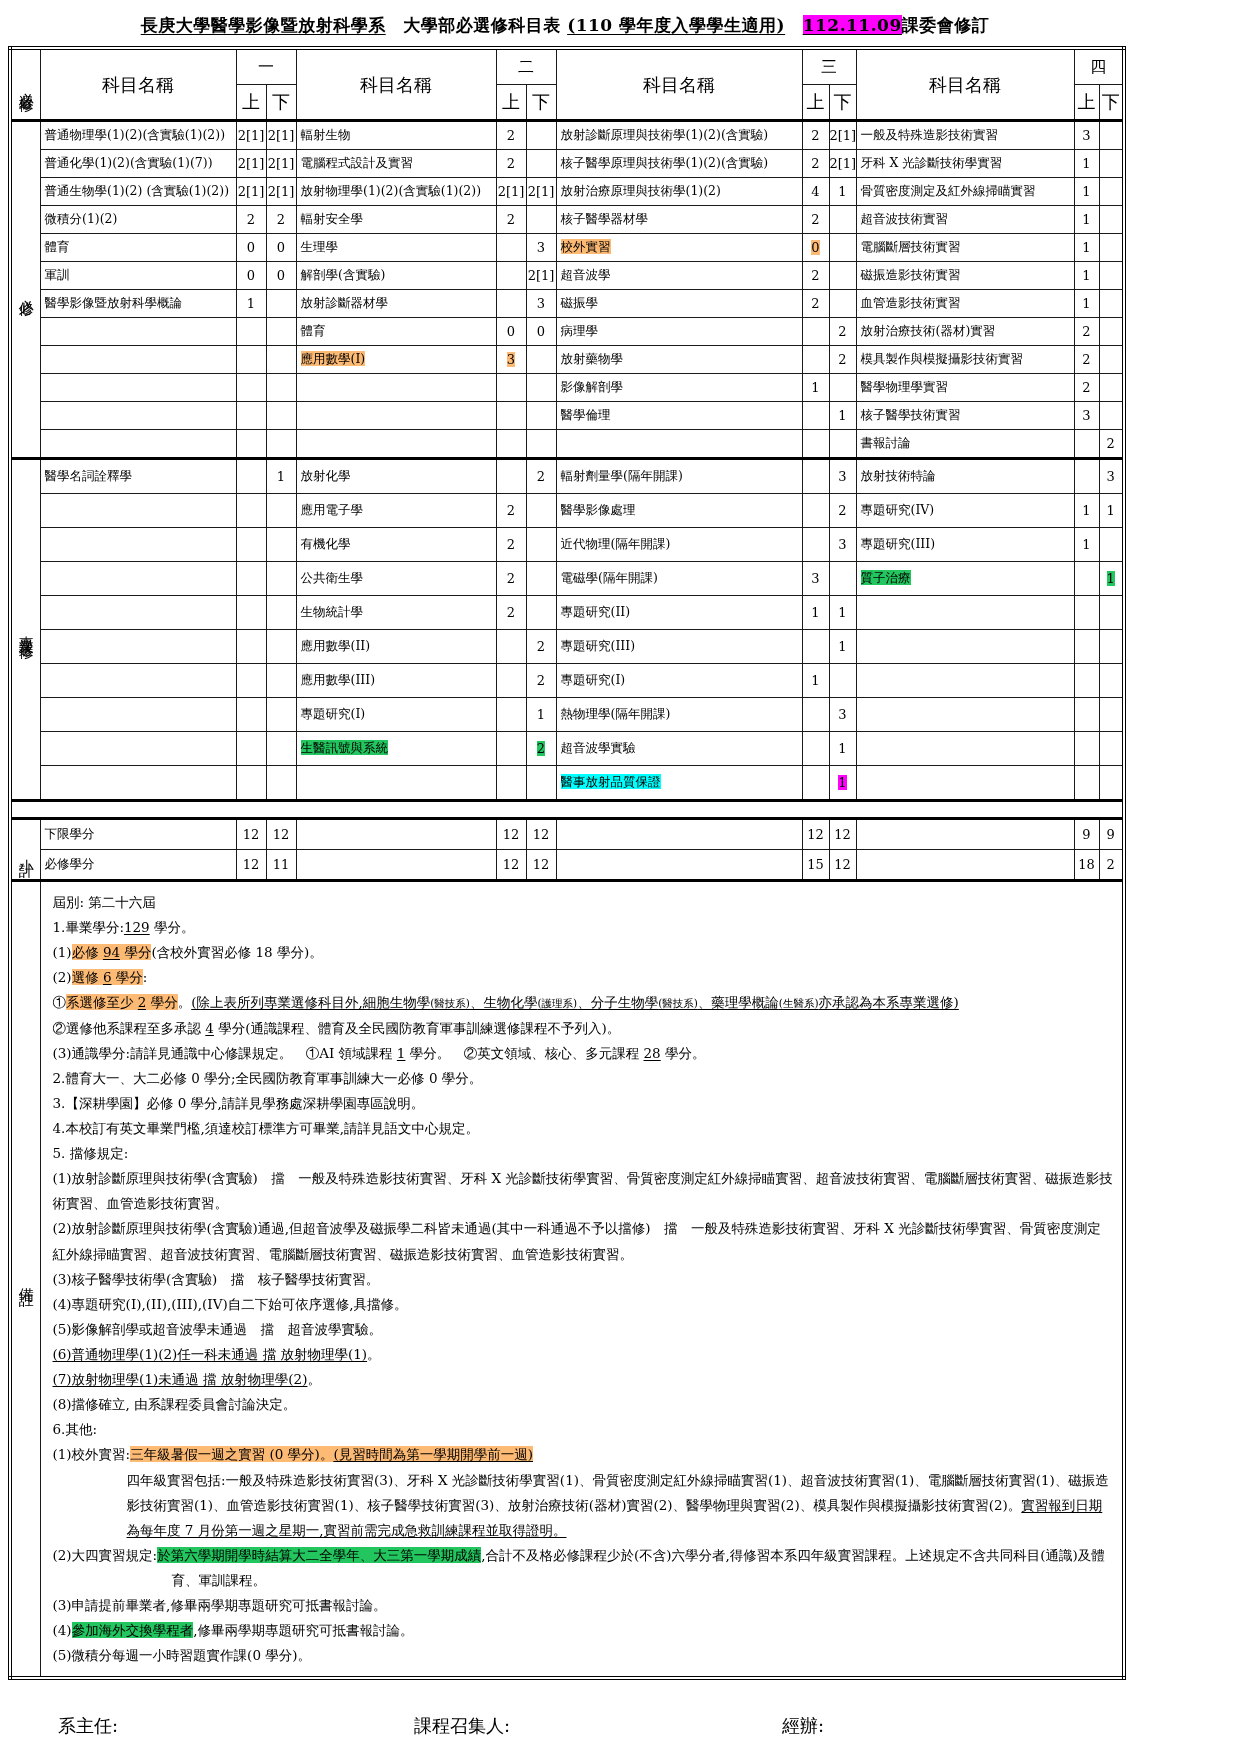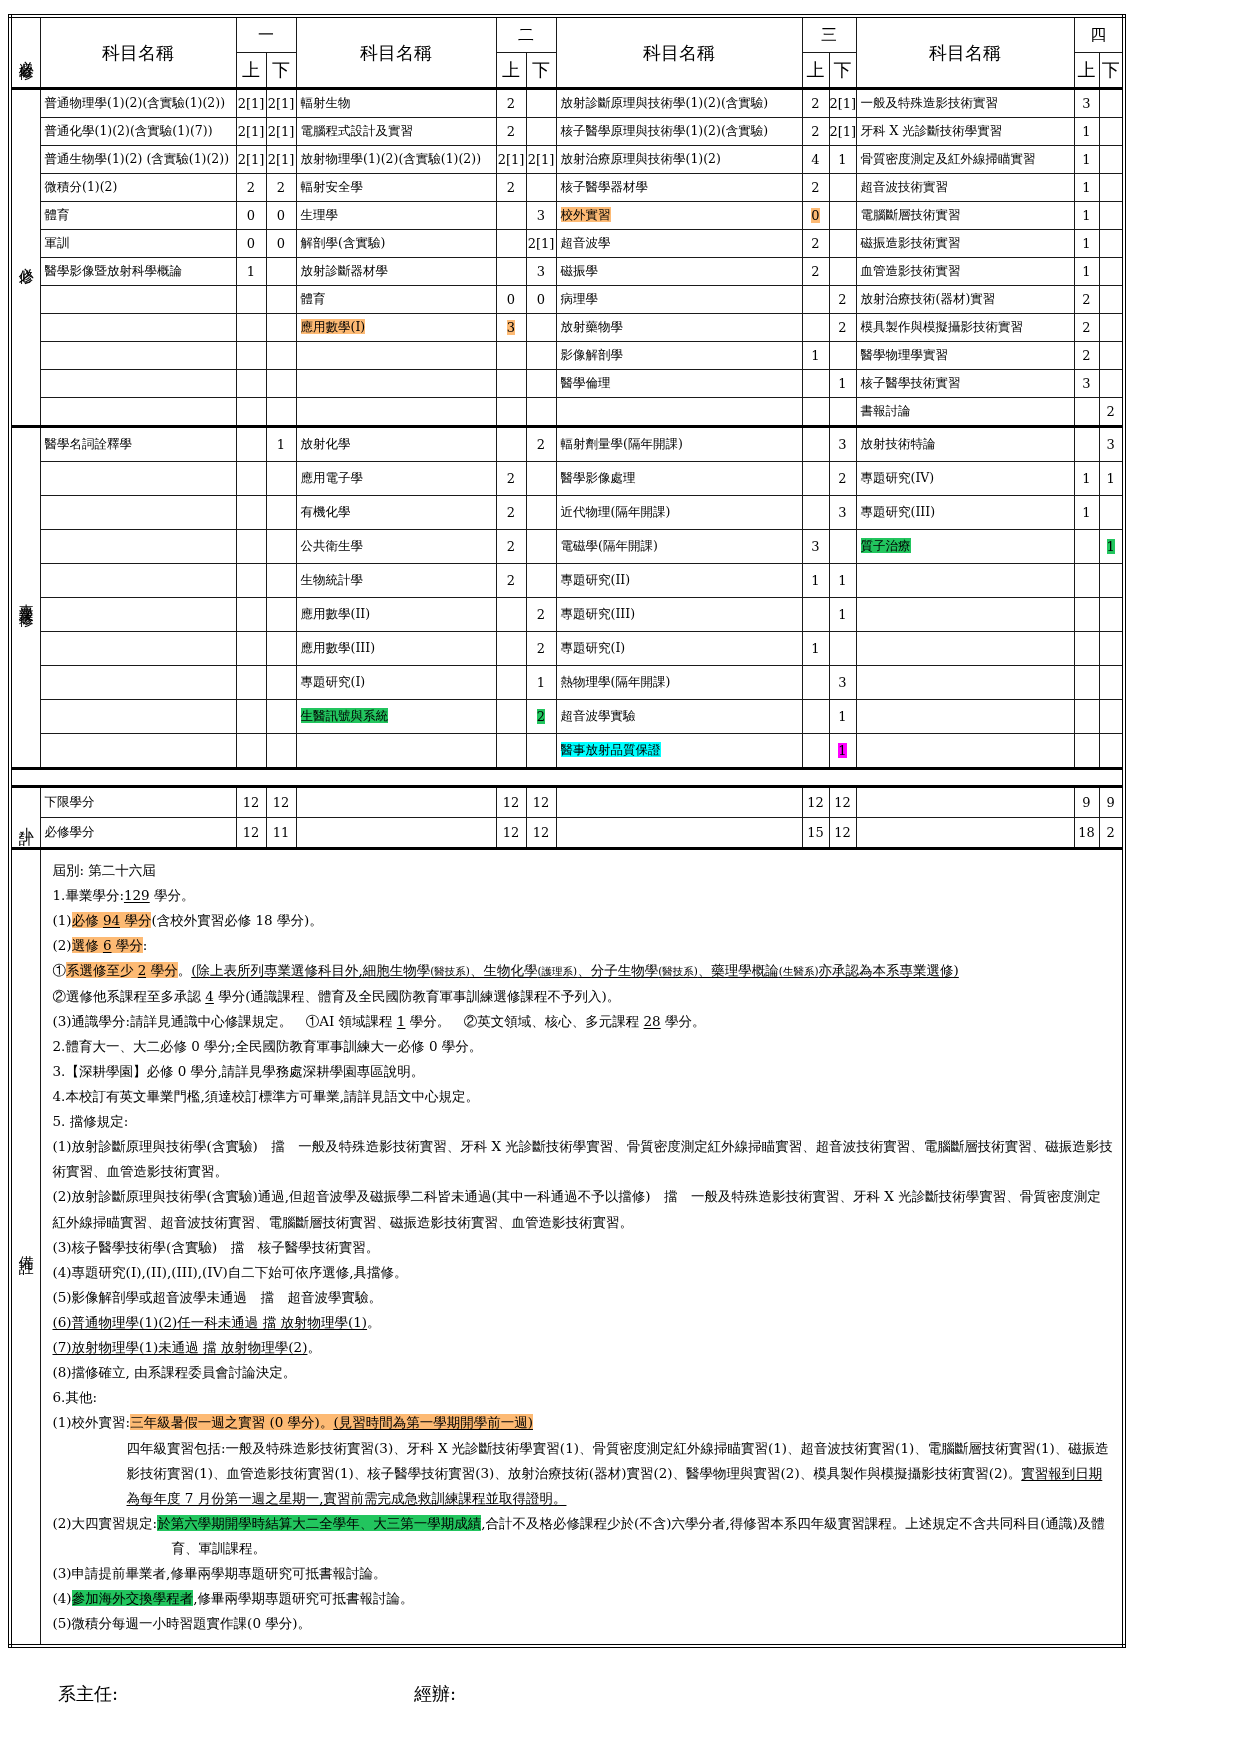--- a/index.html
+++ b/index.html
@@ -32,20 +32,21 @@
   .note-line.ind1{padding-left:74px;}
   .note-line.hang2{padding-left:119px;text-indent:-119px;}
   .footer{display:flex;width:1114px;margin-top:34px;padding-left:50px;font-size:18px;box-sizing:border-box;}
   .footer span:nth-child(1){width:356px;}
   .footer span:nth-child(2){width:368px;}
 </style>
 </head>
 <body>
 
 <div class="page">
+  <div class="title"><span class="u">長庚大學醫學影像暨放射科學系</span><span>　大學部必選修科目表 </span><span class="u">(110 學年度入學學生適用)</span><span>　</span><span class="hl-m u">112.11.09</span><span>課委會修訂</span></div>
   <table id="main-table">
       <colgroup>
         <col style="width: 30px;">
         <col style="width: 196px;">
         <col style="width: 30px;">
         <col style="width: 30px;">
         <col style="width: 200px;">
         <col style="width: 30px;">
         <col style="width: 30px;">
         <col style="width: 246px;">
@@ -449,15 +450,16 @@
             <div class="note-line hang2"><span>(2)大四實習規定:</span><span class="hl-g">於第六學期開學時結算大二全學年、大三第一學期成績</span><span>,合計不及格必修課程少於(不含)六學分者,得修習本系四年級實習課程。上述規定不含共同科目(通識)及體育、軍訓課程。</span></div>
             <div class="note-line"><span>(3)申請提前畢業者,修畢兩學期專題研究可抵書報討論。</span></div>
             <div class="note-line"><span>(4)</span><span class="hl-g">參加海外交換學程者</span><span>,修畢兩學期專題研究可抵書報討論。</span></div>
             <div class="note-line"><span>(5)微積分每週一小時習題實作課(0 學分)。</span></div>
           </td>
         </tr>
       </tbody>
     </table>
   <div class="footer">
     <span>系主任:</span>
+    <span>課程召集人:</span>
     <span>經辦:</span>
   </div>
 </div>
 
 </body></html>

